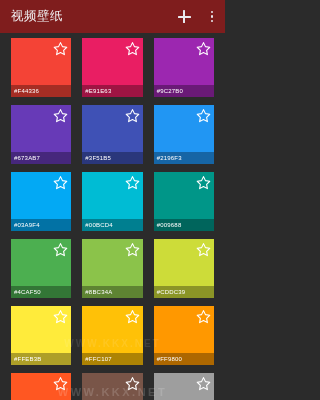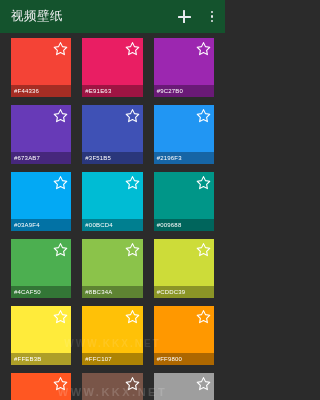--- a/index.html
+++ b/index.html
@@ -20,21 +20,21 @@
     width: 225px;
     height: 400px;
     overflow: hidden;
     background: #2b2b2b;
   }
 
   
   .appbar {
     position: relative;
     height: 33px;
-    background: #14532d;
+    background: #7f1d1d;
     display: flex;
     align-items: center;
     padding: 0 2px 0 11px;
     box-sizing: border-box;
   }
   .appbar-title {
     color: #f0f0f2;
     font-size: 12.5px;
     letter-spacing: 0.5px;
     line-height: 1;

